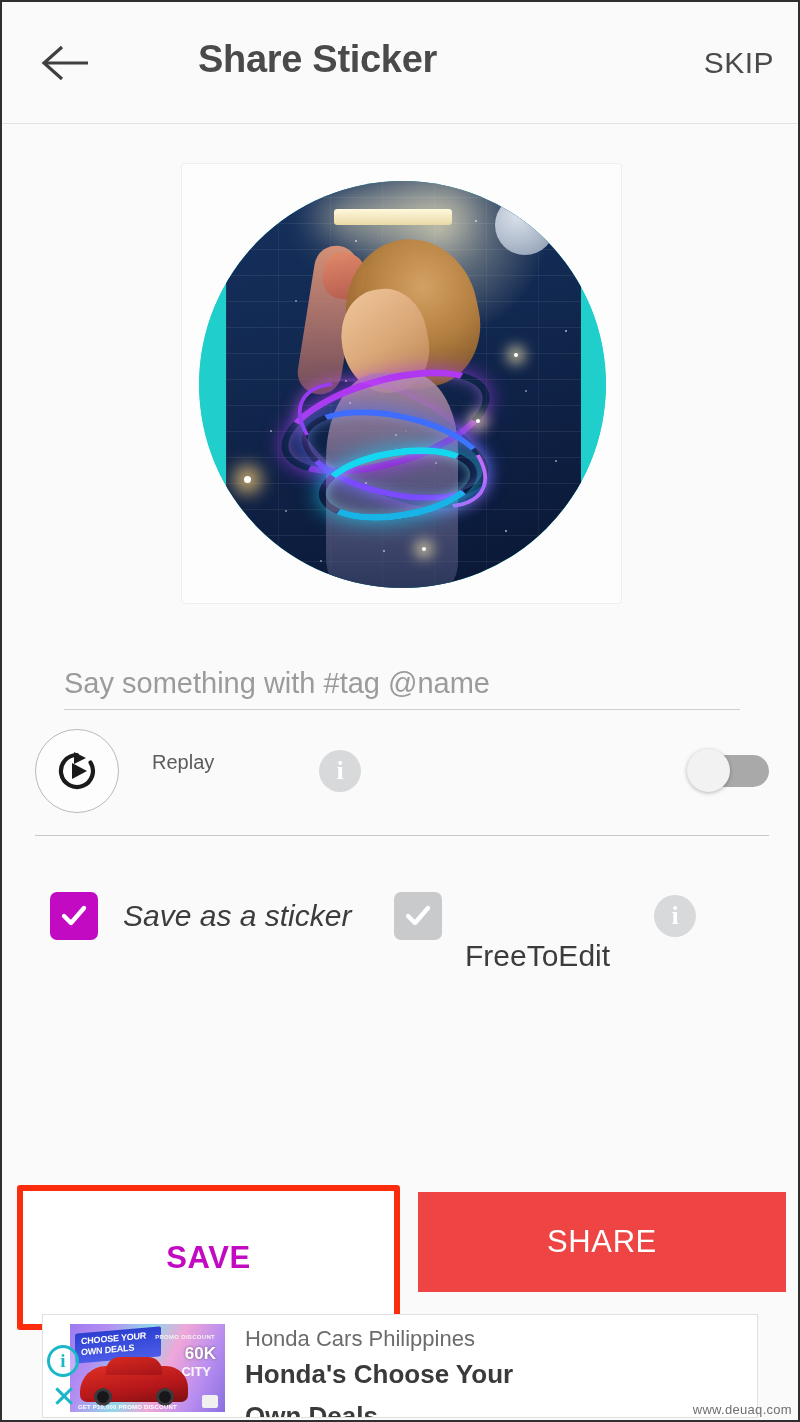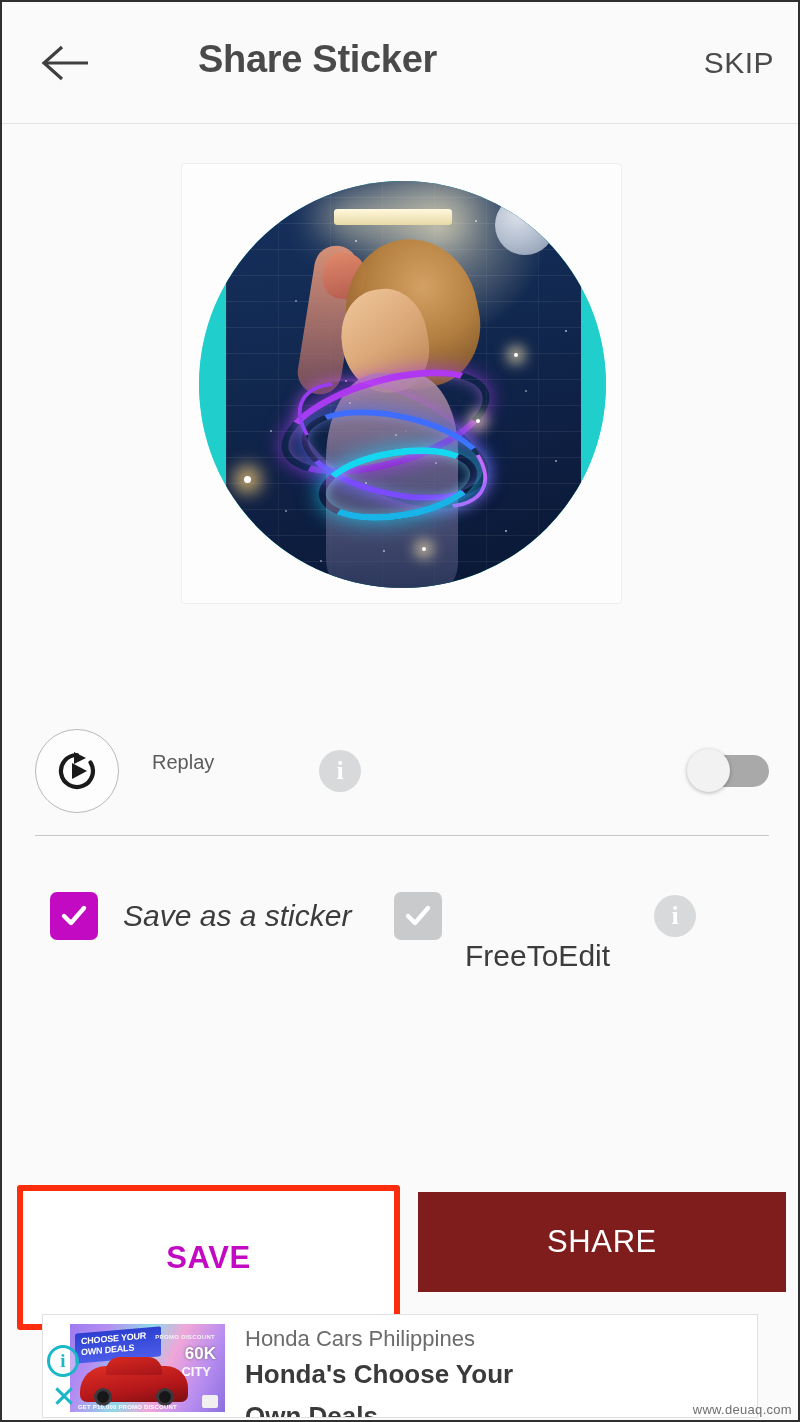--- a/index.html
+++ b/index.html
@@ -312,21 +312,21 @@
     border: none;
     color: #c20ac2;
     font-size: 31px; font-weight: bold;
     letter-spacing: 0.6px;
     cursor: pointer;
     font-family: "Liberation Sans", sans-serif;
   }
   .share-btn {
     position: absolute; left: 416px; top: 1190px;
     width: 368px; height: 100px;
-    background: #7f1d1d;
+    background: #ef4444;
     border: none;
     color: #ffffff;
     font-size: 31px; font-weight: normal;
     letter-spacing: 0.6px;
     cursor: pointer;
     font-family: "Liberation Sans", sans-serif;
   }
 
   
   .ad-banner {
@@ -483,20 +483,23 @@
         <div class="swirl swirl-2"></div>
         <div class="swirl swirl-3"></div>
         <div class="flare flare-a"></div>
         <div class="flare flare-b"></div>
         <div class="flare flare-c"></div>
         <div class="flare flare-d"></div>
       </div>
     </div>
   </div>
 
+  <div class="caption-row">
+    <input class="caption-input" type="text" placeholder="Say something with #tag @name" style="">
+  </div>
 
   <div class="replay-row">
     <div class="replay-icon-btn">
       <svg width="46" height="46" viewBox="0 0 46 46">
         <path d="M23 7 A16 16 0 1 0 36.5 14.5" fill="none" stroke="#1a1a1a" stroke-width="4.2" stroke-linecap="round"></path>
         <polygon points="20,4 32,10 20,16" fill="#1a1a1a"></polygon>
         <polygon points="18,15 33,23 18,31" fill="#1a1a1a"></polygon>
       </svg>
     </div>
     <div class="replay-label">Replay</div>

